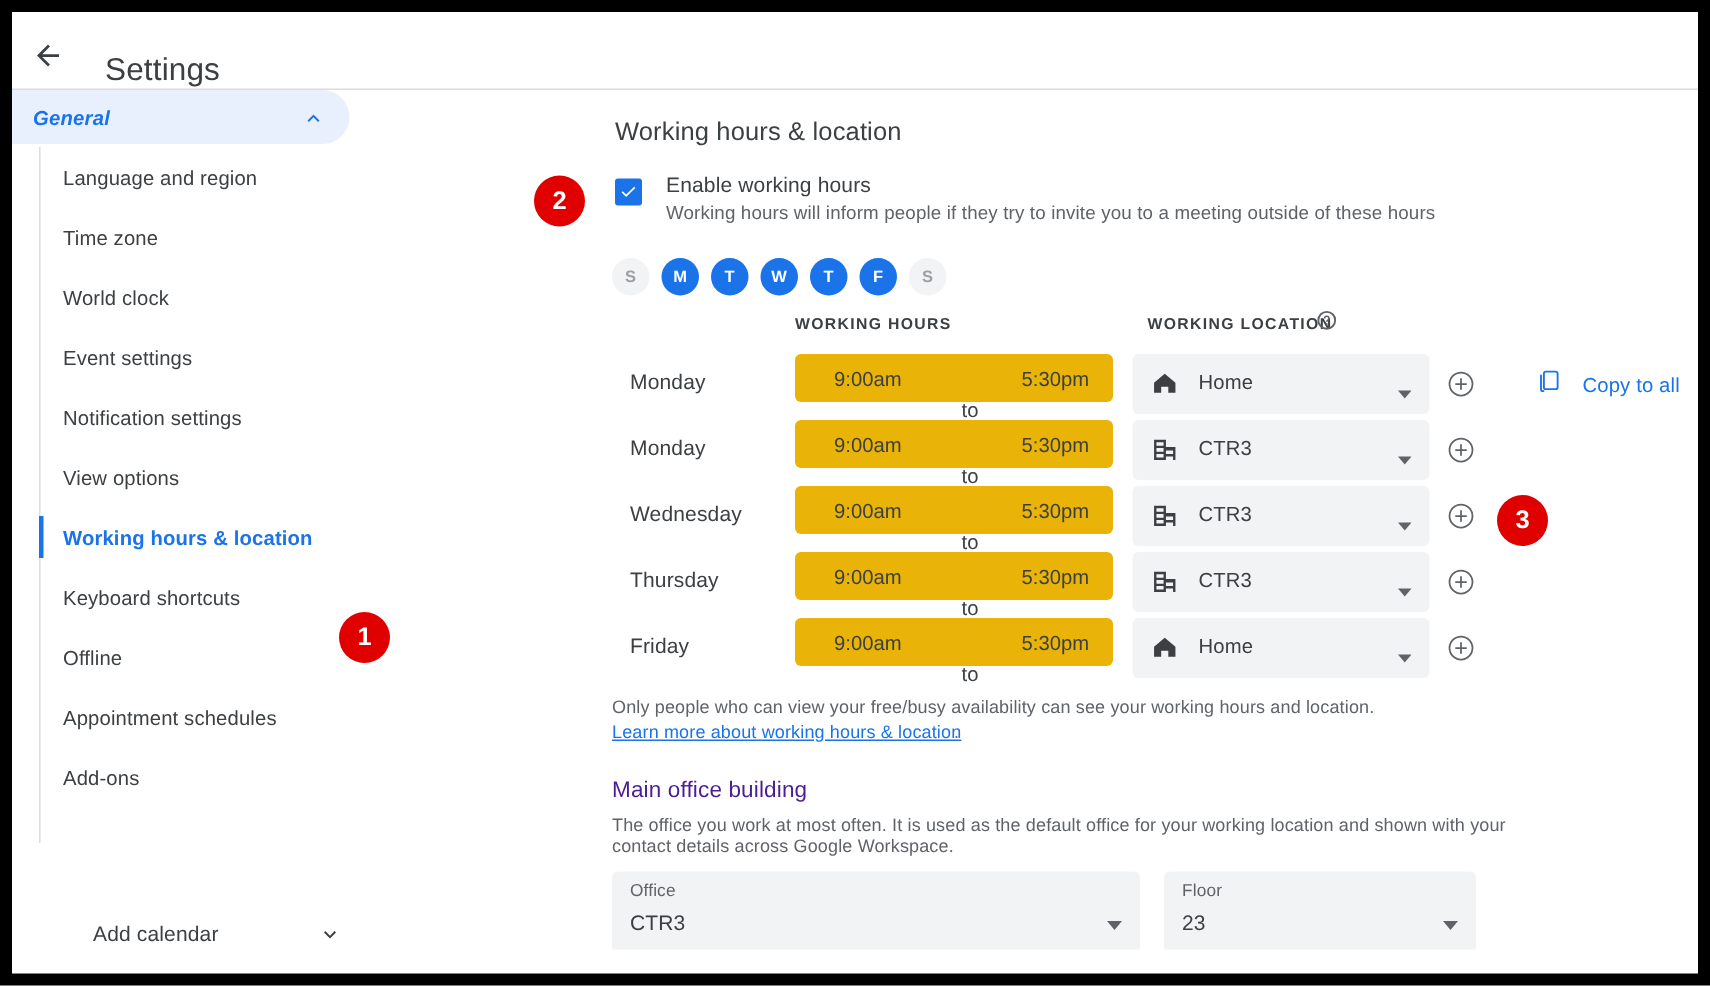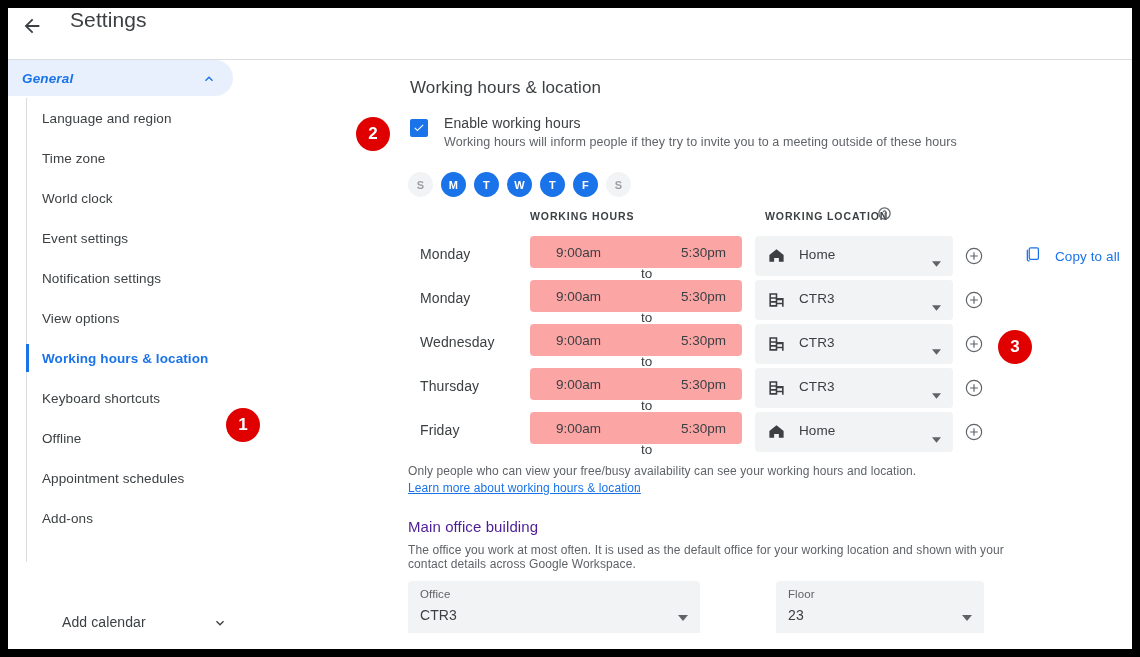--- a/index.html
+++ b/index.html
@@ -17,21 +17,21 @@
     width: 1124px; height: 641px;
     background: #ffffff;
     overflow: hidden;
   }
 
   
   .header {
     position: absolute; left: 0; top: 0;
     width: 1124px; height: 52px;
     border-bottom: 1px solid #dadce0;
-    display: flex; align-items: flex-start;
+    display: flex; align-items: flex-end;
   }
   .back-btn {
     width: 40px; height: 40px; margin-left: 4px;
     display: flex; align-items: center; justify-content: center;
     border-radius: 50%; cursor: pointer;
   }
   .page-title {
     font-size: 21px; color: #3c4043; margin-left: 18px;
     letter-spacing: 0.1px; font-weight: 400;
   }
@@ -145,21 +145,21 @@
   .help-icon { position: absolute; left: 629px; top: 146px; cursor: pointer; }
 
   .row { position: absolute; left: 0; height: 40px; width: 884px; }
   .row .dayname {
     position: absolute; left: 172px; top: 10px;
     font-size: 14px; color: #3c4043; letter-spacing: 0.1px;
   }
   .time-field {
     position: absolute; left: 282px; top: 0;
     width: 212px; height: 32px;
-    background: #fca5a5;
+    background: #eab308;
     border-radius: 4px;
     display: flex; align-items: center;
     cursor: pointer;
   }
   .time-field .t1 { position: absolute; left: 26px; font-size: 13.5px; color: #3c4043; }
   .time-field .to { position: absolute; left: 111px; font-size: 13.5px; color: #3c4043; margin-top: 43px; }
   .time-field .t2 { position: absolute; left: 151px; font-size: 13.5px; color: #3c4043; }
 
   .loc-field {
     position: absolute; left: 507px; top: 0;
@@ -212,21 +212,21 @@
     position: absolute; left: 160px; top: 483px;
     font-size: 12px; color: #5f6368; letter-spacing: 0.1px;
   }
   .sub-desc2 {
     position: absolute; left: 160px; top: 497px;
     font-size: 12px; color: #5f6368; letter-spacing: 0.1px;
   }
 
   .office-sel {
     position: absolute; left: 160px; top: 521px;
-    width: 292px; height: 52px;
+    width: 352px; height: 52px;
     background: #f1f3f4;
     border-radius: 4px 4px 0 0;
     cursor: pointer;
   }
   .floor-sel {
     position: absolute; left: 528px; top: 521px;
     width: 208px; height: 52px;
     background: #f1f3f4;
     border-radius: 4px 4px 0 0;
     cursor: pointer;

